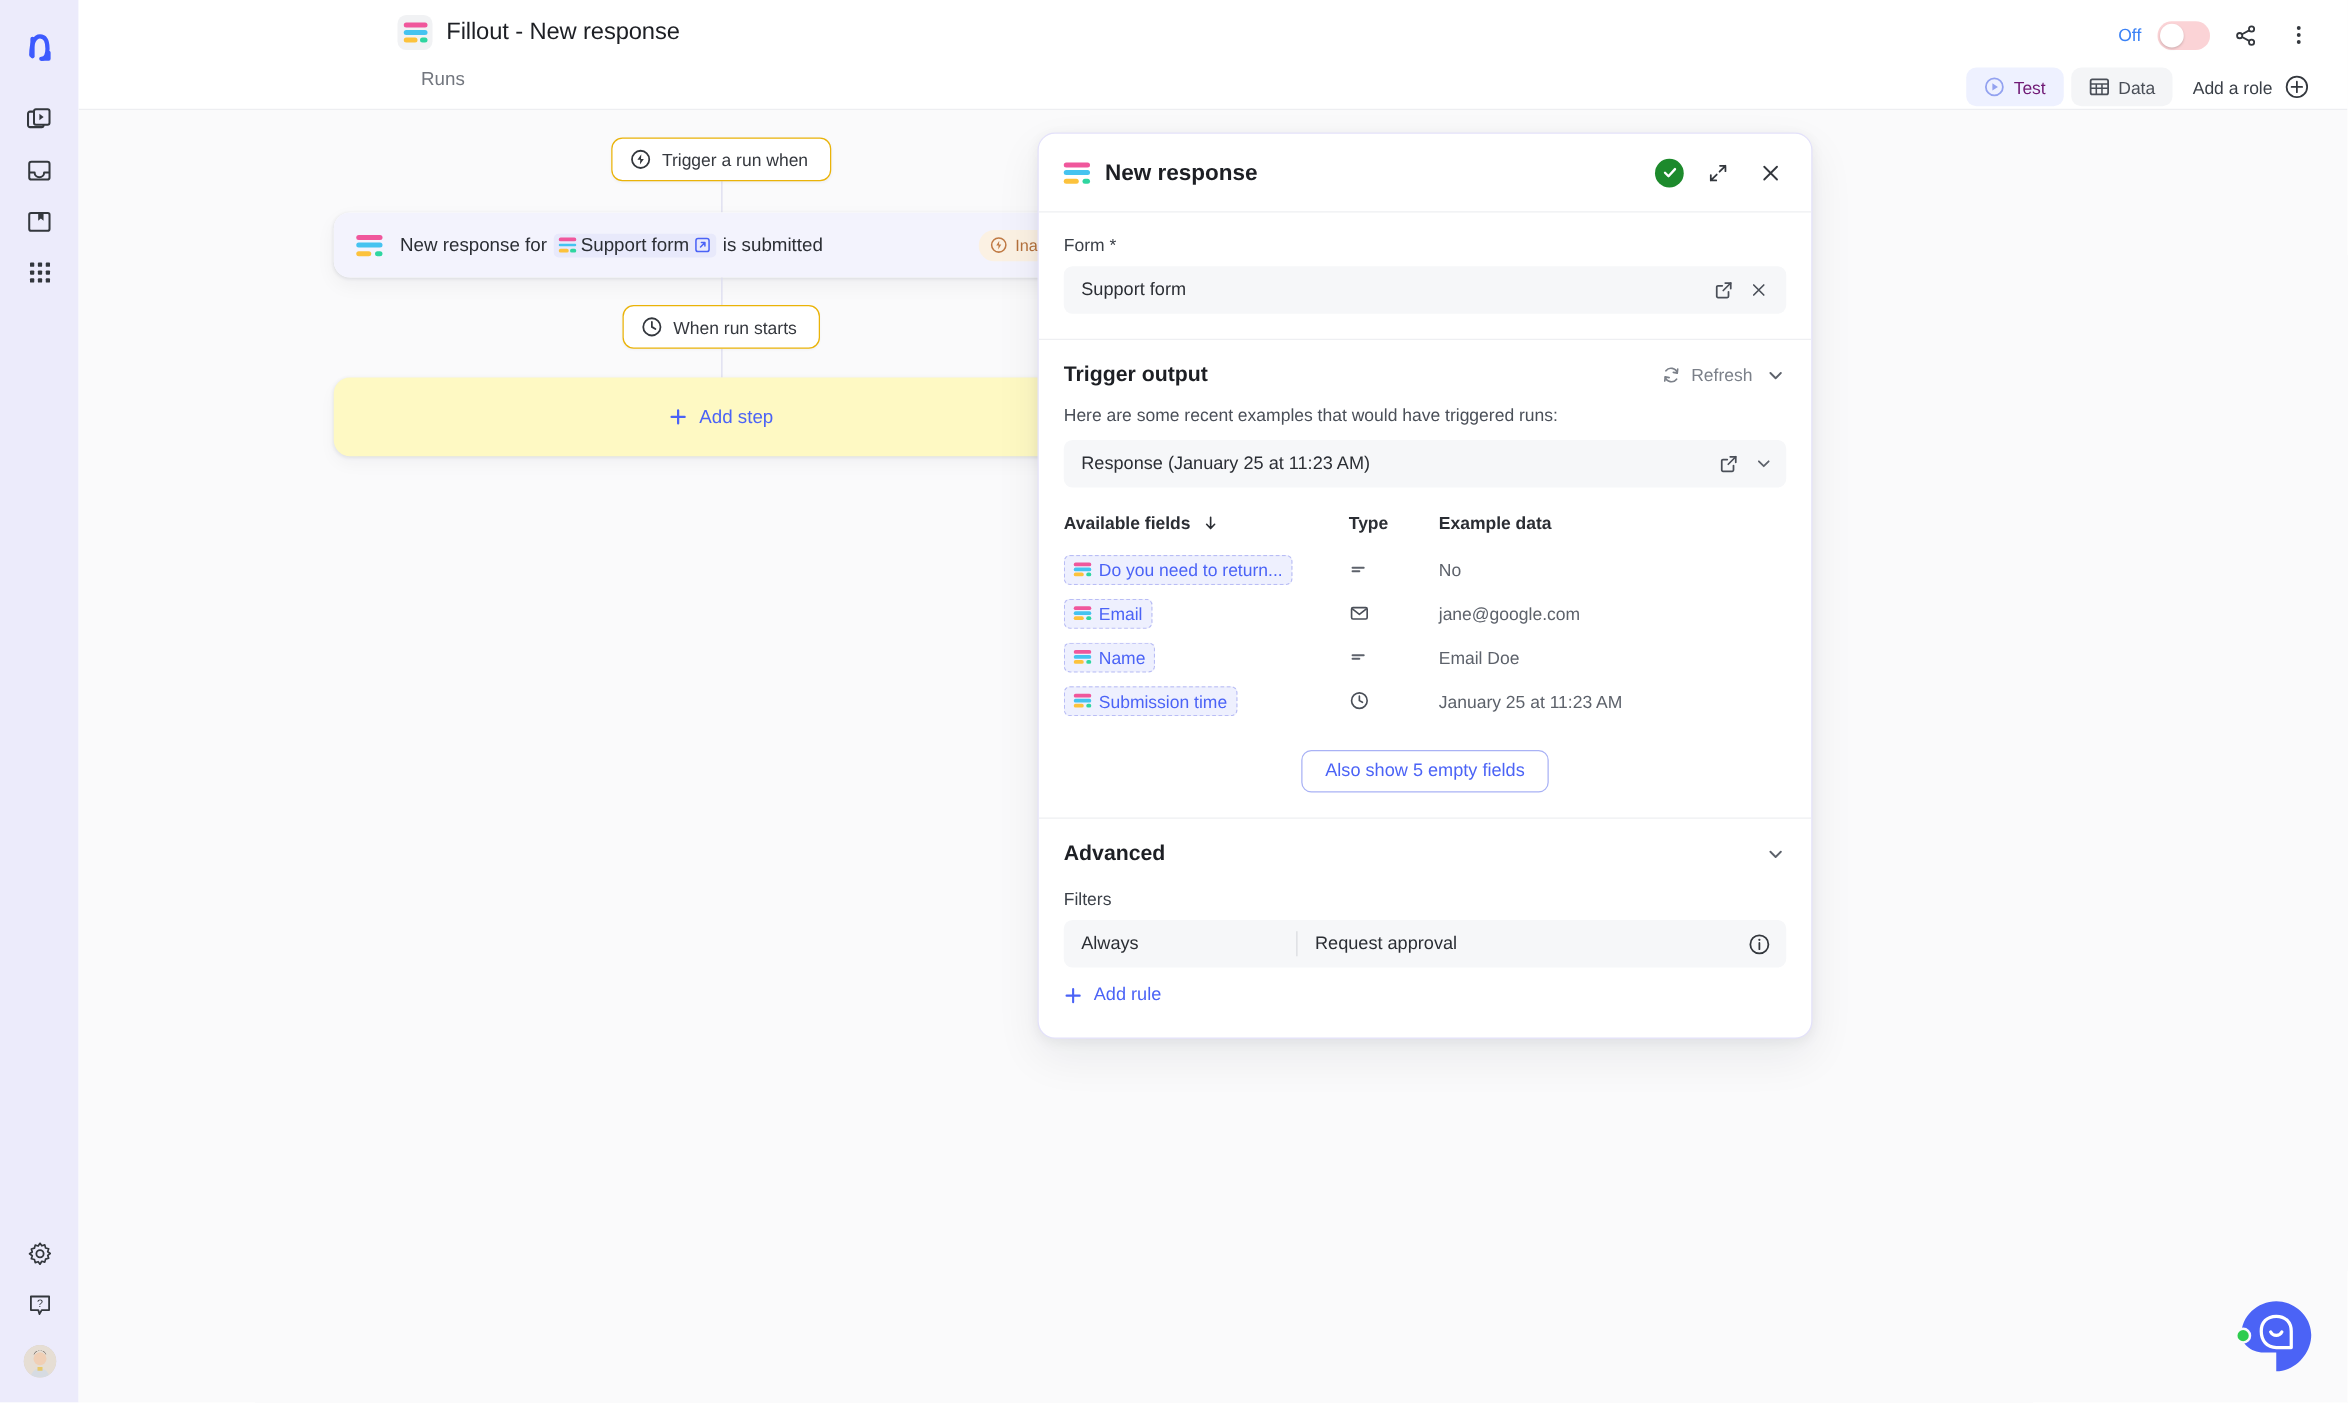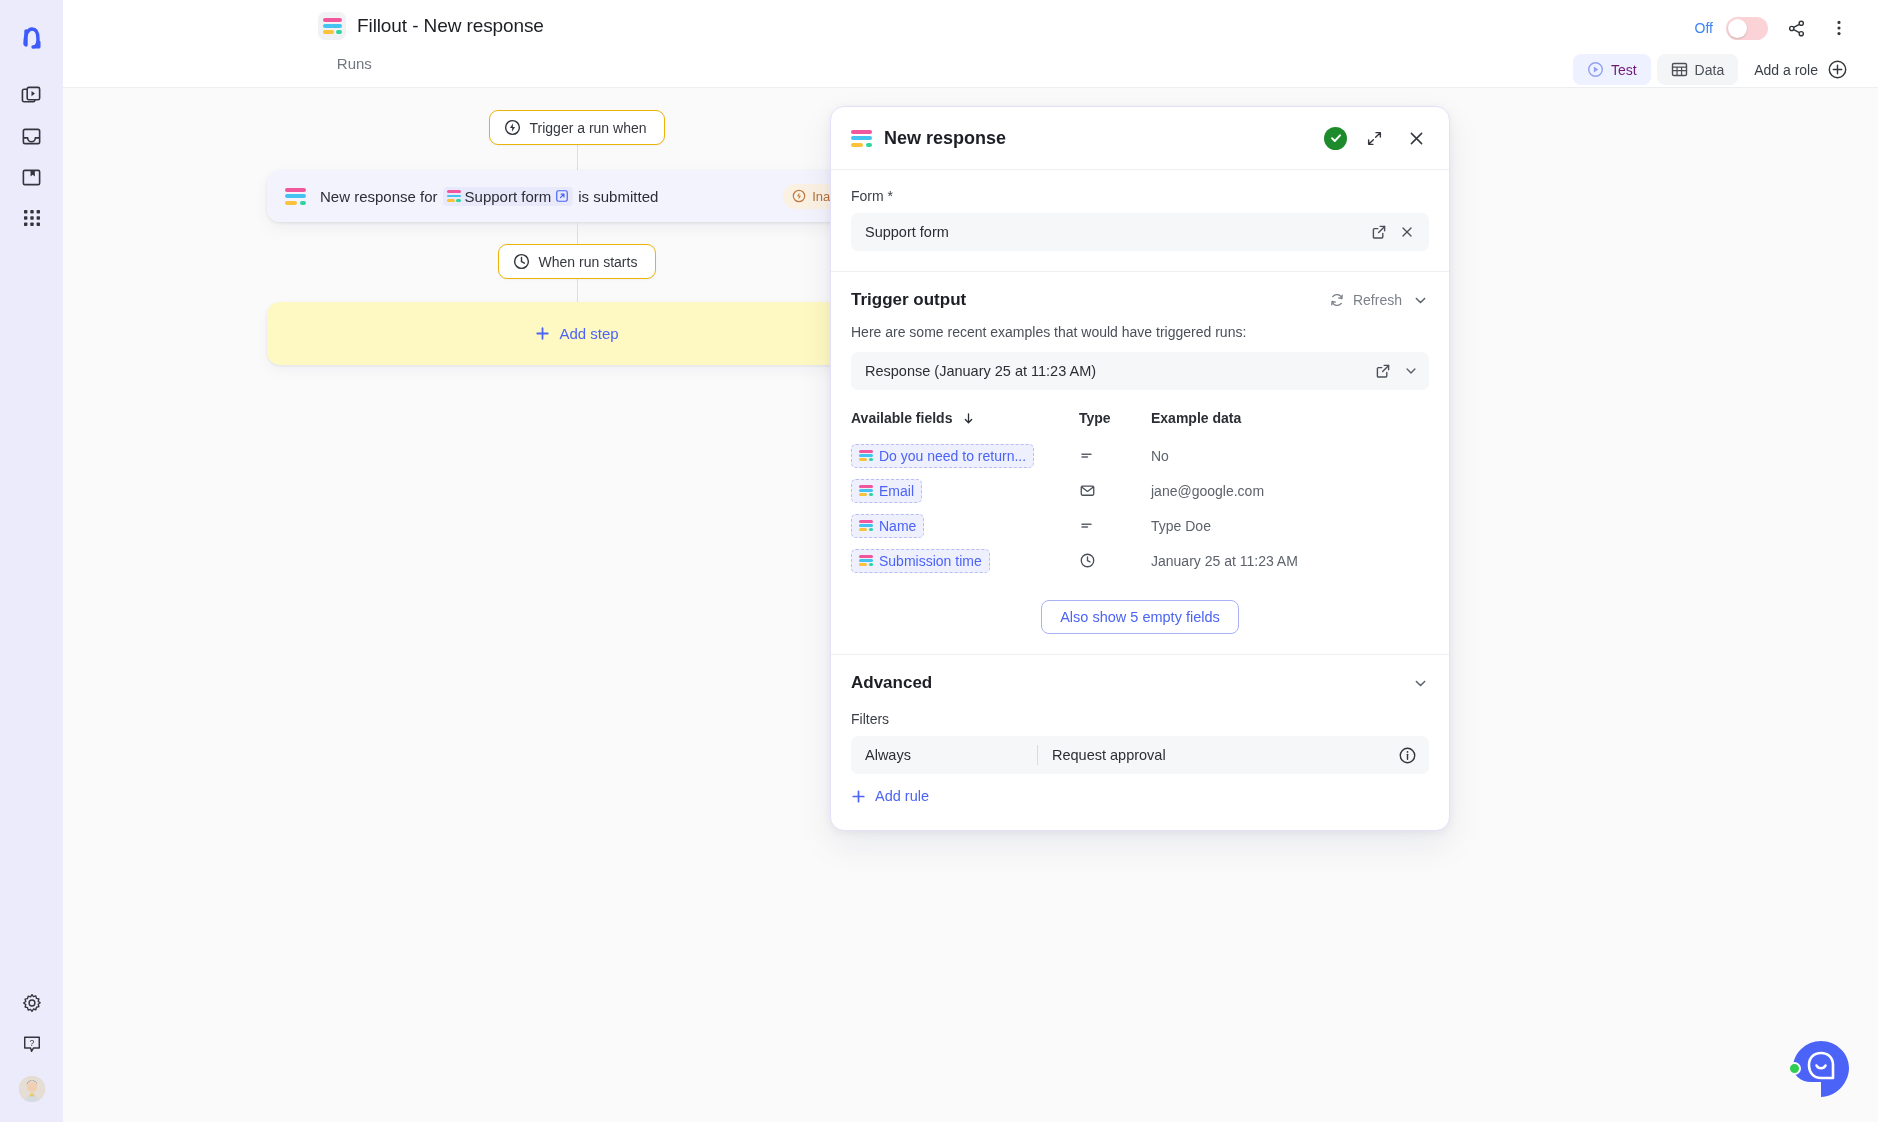--- a/index.html
+++ b/index.html
@@ -662,21 +662,21 @@
                 </span>
               </div>
               <div class="col-type">
                 <span>
                   <svg width="16" height="16" viewBox="0 0 16 16">
                     <path d="M3 6.2 H12" stroke="#5d626b" stroke-width="1.5" stroke-linecap="round"></path>
                     <path d="M3 9 H8.5" stroke="#5d626b" stroke-width="1.5" stroke-linecap="round"></path>
                   </svg>
                 </span>
               </div>
-              <div class="col-data cell-data">Type Doe</div>
+              <div class="col-data cell-data">Email Doe</div>
             </div>
 
             <div class="tr">
               <div class="col-field">
                 <span class="chip">
                   <span>
                     <span style="display:flex;flex-direction:column;gap:1.6px;width:14px">
                       <span style="height:2.8px;border-radius:1.5px;background:#f0579c;width:14px;display:block"></span>
                       <span style="height:2.8px;border-radius:1.5px;background:#45c3f0;width:14px;display:block"></span>
                       <span style="display:flex;gap:1.6px">

